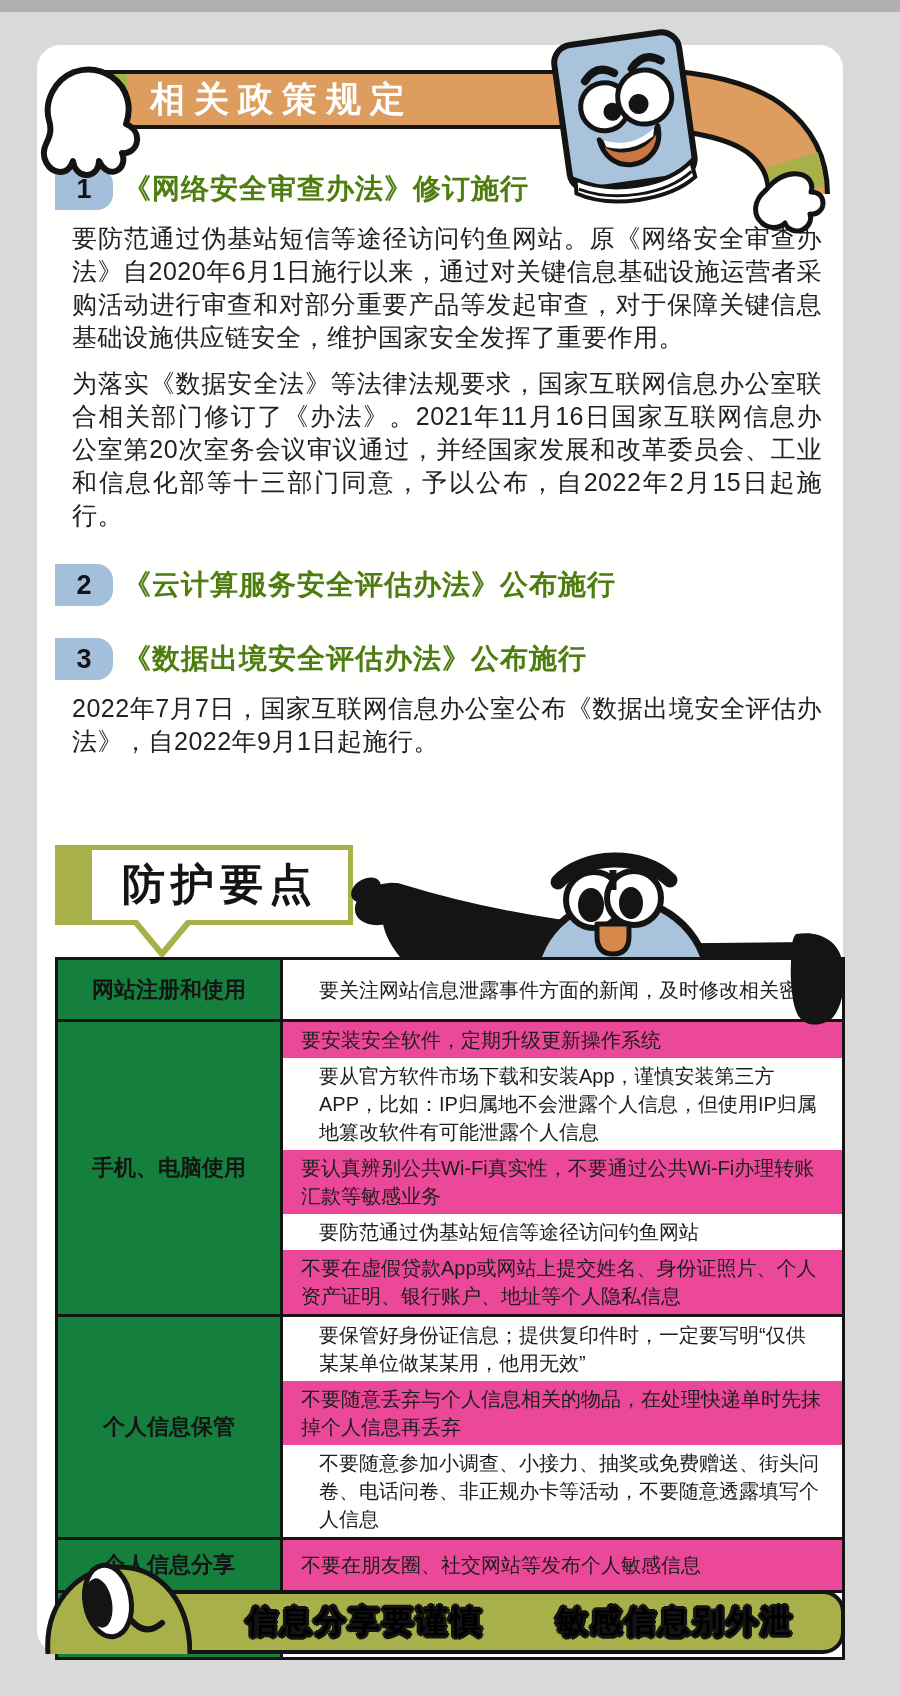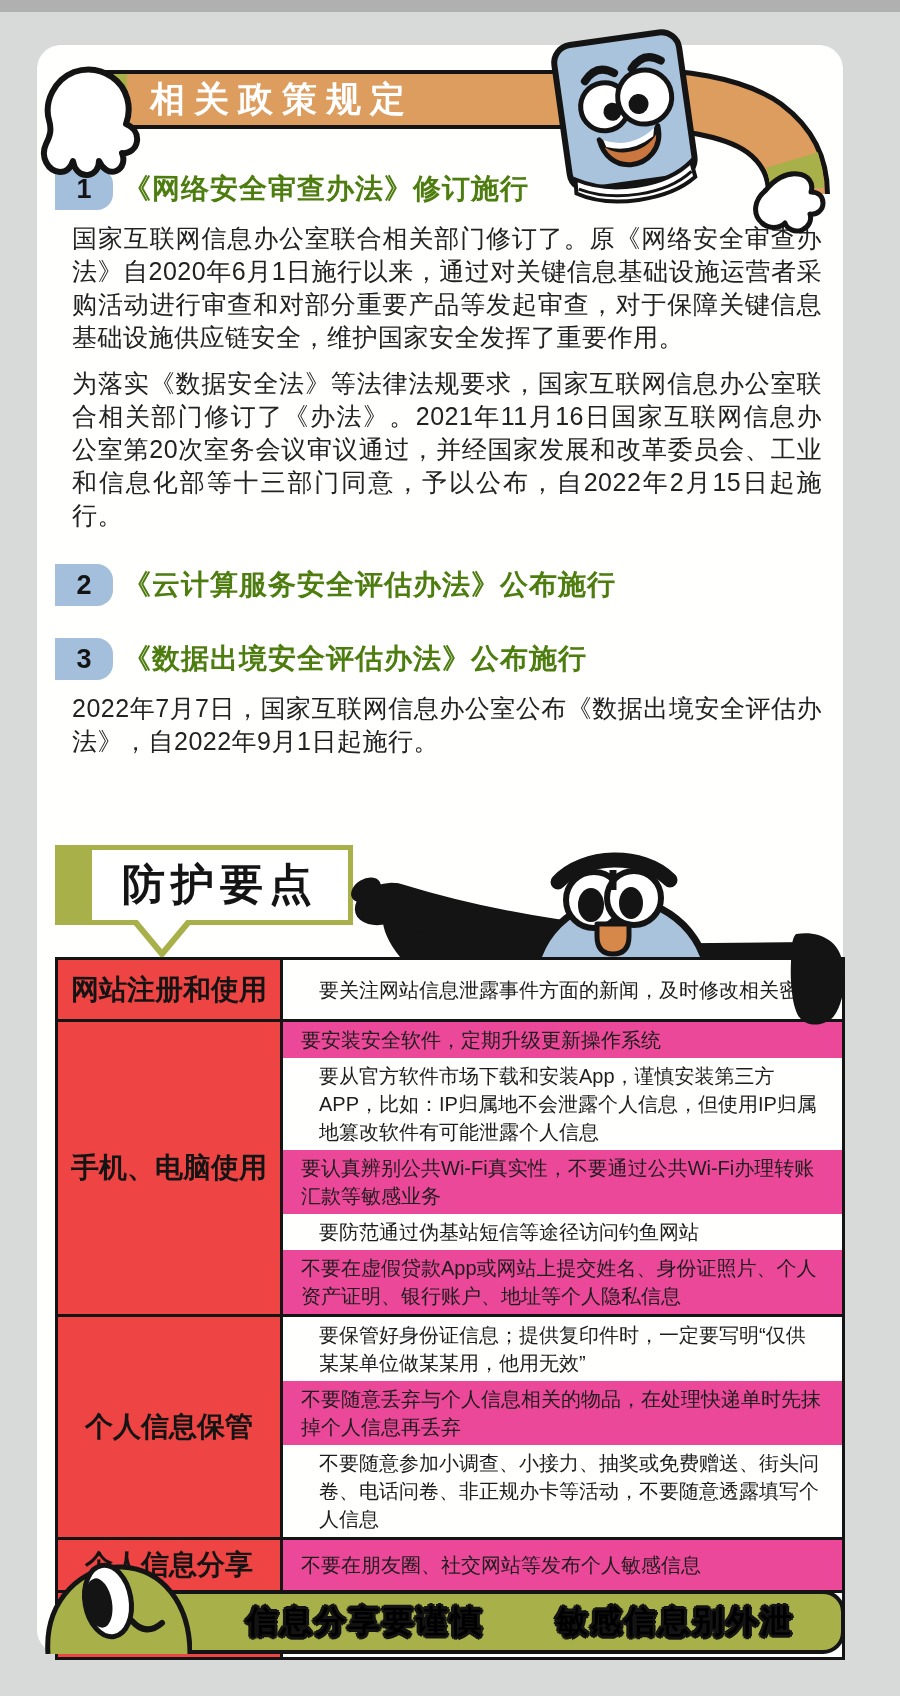--- a/index.html
+++ b/index.html
@@ -26,21 +26,21 @@
   .prot-wrap { position:absolute; left:55px; top:833px; display:flex; height:80px; }
   .prot-bar { width:32px; height:80px; background:#a7b049; }
   .prot-box { border:5px solid #a7b049; background:#fff; display:flex; align-items:center; padding:0 30px; }
   .prot-title { font-size:43px; font-weight:900; color:#141414; letter-spacing:6px; }
   .chevron { position:absolute; left:130px; top:908px; z-index:3; }
 
   
   .ptable { position:absolute; left:55px; top:945px; width:790px; border:3px solid #141414; background:#fff; z-index:2; }
   .t-row { display:flex; }
   .t-row + .t-row { border-top:3px solid #141414; }
-  .t-label { width:225px; flex:0 0 auto; background:#ef4444; border-right:3px solid #141414; display:flex; align-items:center; justify-content:center; font-size:28px; font-weight:bold; text-align:center; color:#141414; }
+  .t-label { width:225px; flex:0 0 auto; background:#15803d; border-right:3px solid #141414; display:flex; align-items:center; justify-content:center; font-size:22px; font-weight:bold; text-align:center; color:#141414; }
   .t-subs { flex:1; display:flex; flex-direction:column; }
   .sub { padding:4px 18px; font-size:20px; line-height:28px; display:flex; flex-direction:column; justify-content:center; color:#1d1d1d; }
   .sub.blue { background:#ec4899; }
   .sub.white { background:#fffffe;padding-left:36px; }
   .sub.tall { min-height:59px; }
   .sub.mid { min-height:50px; }
 
   
   .bottom-banner { position:absolute; left:70px; top:1578px; width:775px; height:64px; background:#a7b049; border:4px solid #141414; border-left:none; border-radius:0 22px 22px 0; display:flex; align-items:center; z-index:4; }
   .slogans { width:100%; display:flex; justify-content:center; gap:72px; padding-left:130px; }
@@ -87,21 +87,21 @@
       <path d="M56,116 C70,136 104,134 116,110 C118,134 100,146 84,145 C68,144 58,132 56,116 Z" fill="#c9763f" stroke="#141414" stroke-width="5" stroke-linejoin="round"></path>
       <path d="M60,117 Q86,130 112,112 L110,120 Q86,134 62,124 Z" fill="#ffffff"></path>
     </g>
   </svg>
 
   <div class="content">
     <div class="sec-header">
       <div class="sec-num">1</div>
       <div class="sec-title">《网络安全审查办法》修订施行</div>
     </div>
-    <div class="para">国家互联网信息办公室联合相关部门修订了。原《网络安全审查办法》自2020年6月1日施行以来，通过对关键信息基础设施运营者采购活动进行审查和对部分重要产品等发起审查，对于保障关键信息基础设施供应链安全，维护国家安全发挥了重要作用。</div>
+    <div class="para">要防范通过伪基站短信等途径访问钓鱼网站。原《网络安全审查办法》自2020年6月1日施行以来，通过对关键信息基础设施运营者采购活动进行审查和对部分重要产品等发起审查，对于保障关键信息基础设施供应链安全，维护国家安全发挥了重要作用。</div>
     <div class="para">为落实《数据安全法》等法律法规要求，国家互联网信息办公室联合相关部门修订了《办法》。2021年11月16日国家互联网信息办公室第20次室务会议审议通过，并经国家发展和改革委员会、工业和信息化部等十三部门同意，予以公布，自2022年2月15日起施行。</div>
 
     <div class="sec-header gap">
       <div class="sec-num">2</div>
       <div class="sec-title">《云计算服务安全评估办法》公布施行</div>
     </div>
 
     <div class="sec-header gap">
       <div class="sec-num">3</div>
       <div class="sec-title">《数据出境安全评估办法》公布施行</div>

